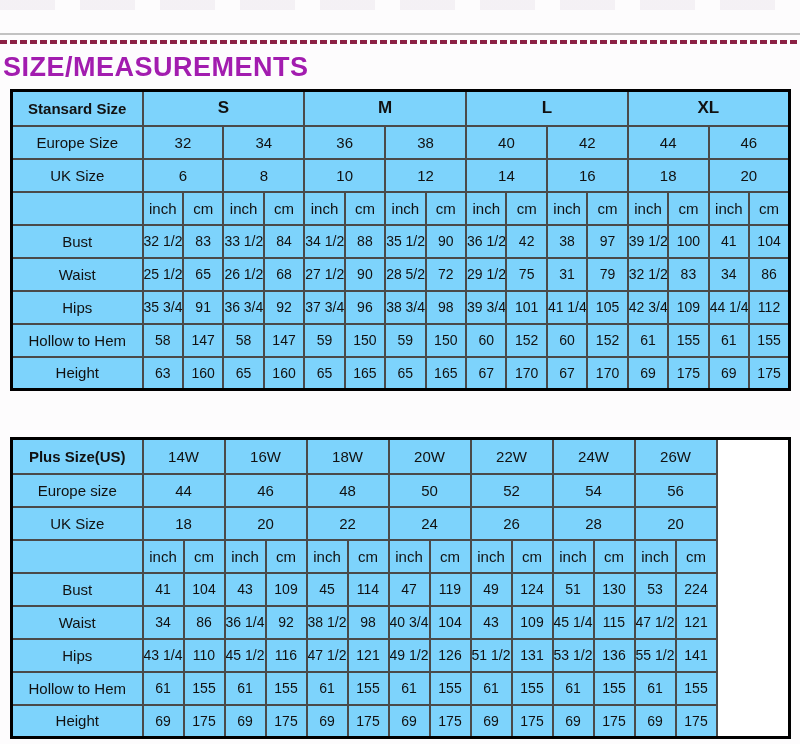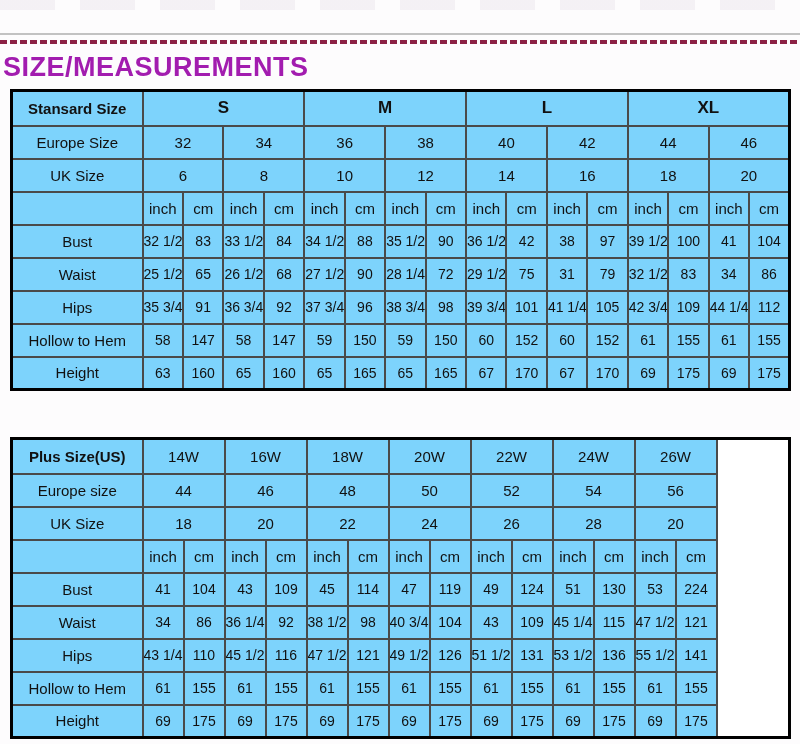--- a/index.html
+++ b/index.html
@@ -158,21 +158,21 @@
           <td class="num">104</td>
         </tr>
         <tr>
           <td class="lbl">Waist</td>
           <td class="num">25 1/2</td>
           <td class="num">65</td>
           <td class="num">26 1/2</td>
           <td class="num">68</td>
           <td class="num">27 1/2</td>
           <td class="num">90</td>
-          <td class="num">28 1/4</td>
+          <td class="num">28 5/2</td>
           <td class="num">72</td>
           <td class="num">29 1/2</td>
           <td class="num">75</td>
           <td class="num">31</td>
           <td class="num">79</td>
           <td class="num">32 1/2</td>
           <td class="num">83</td>
           <td class="num">34</td>
           <td class="num">86</td>
         </tr>

